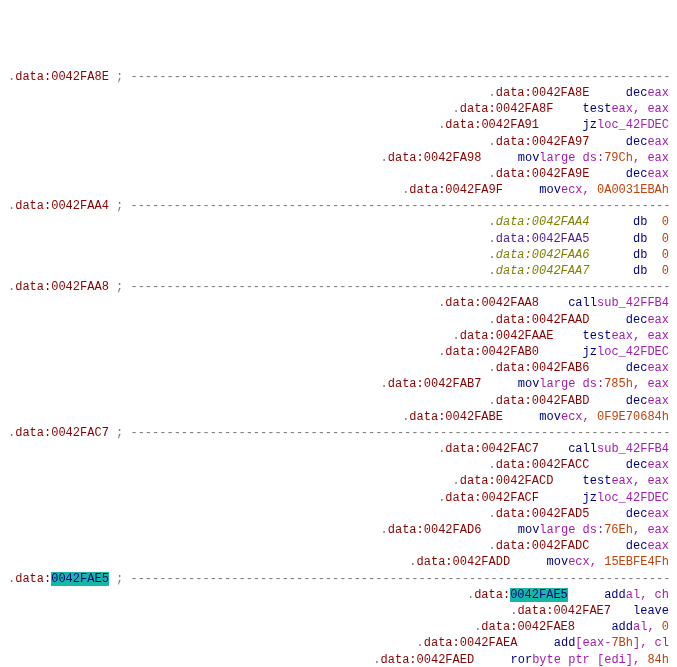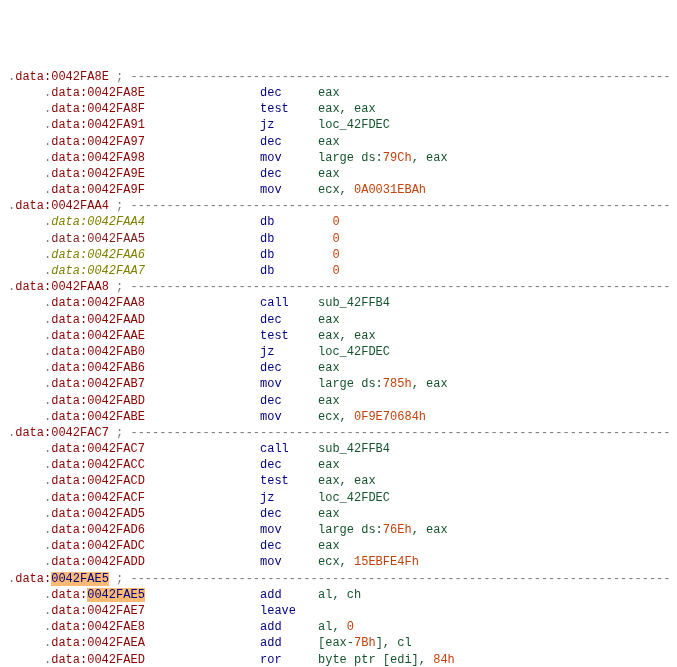--- a/index.html
+++ b/index.html
@@ -5,28 +5,28 @@
     body {
       font-family: 'Consolas', 'Courier New', monospace;
       font-size: 12px;
       background: #ffffff;
       margin: 0;
       padding: 4px 8px;
       white-space: pre;
       line-height: 1.35;
       color: #000;
     }
-    .row { display: block; }
+    .row { display: block; text-align: right; }
     .dot { color: #7a7a7a; }
     .seg-red { color: #8b0000; }
     .seg-olive { color: #808000; font-style: italic; }
-    .seg-blue { color: #7f1d1d; }
-    .addr-hl { background: #fdba74; color: #000080; }
+    .seg-blue { color: #4c1d95; }
+    .addr-hl { background: #14b8a6; color: #000080; }
     .mnem { color: #000080; }
-    .op { color: #14532d; margin-top: 27px; }
+    .op { color: #a21caf; margin-top: 27px; }
     .op-green { color: #c2410c; }
     .comment-dash { color: #7a7a7a; }
     .col-mnem { display: inline-block; width: 58px; }
     .col-indent { display: inline-block; width: 216px; margin-left: 36px; }
   </style>
 </head>
 <body>
 
 
 

